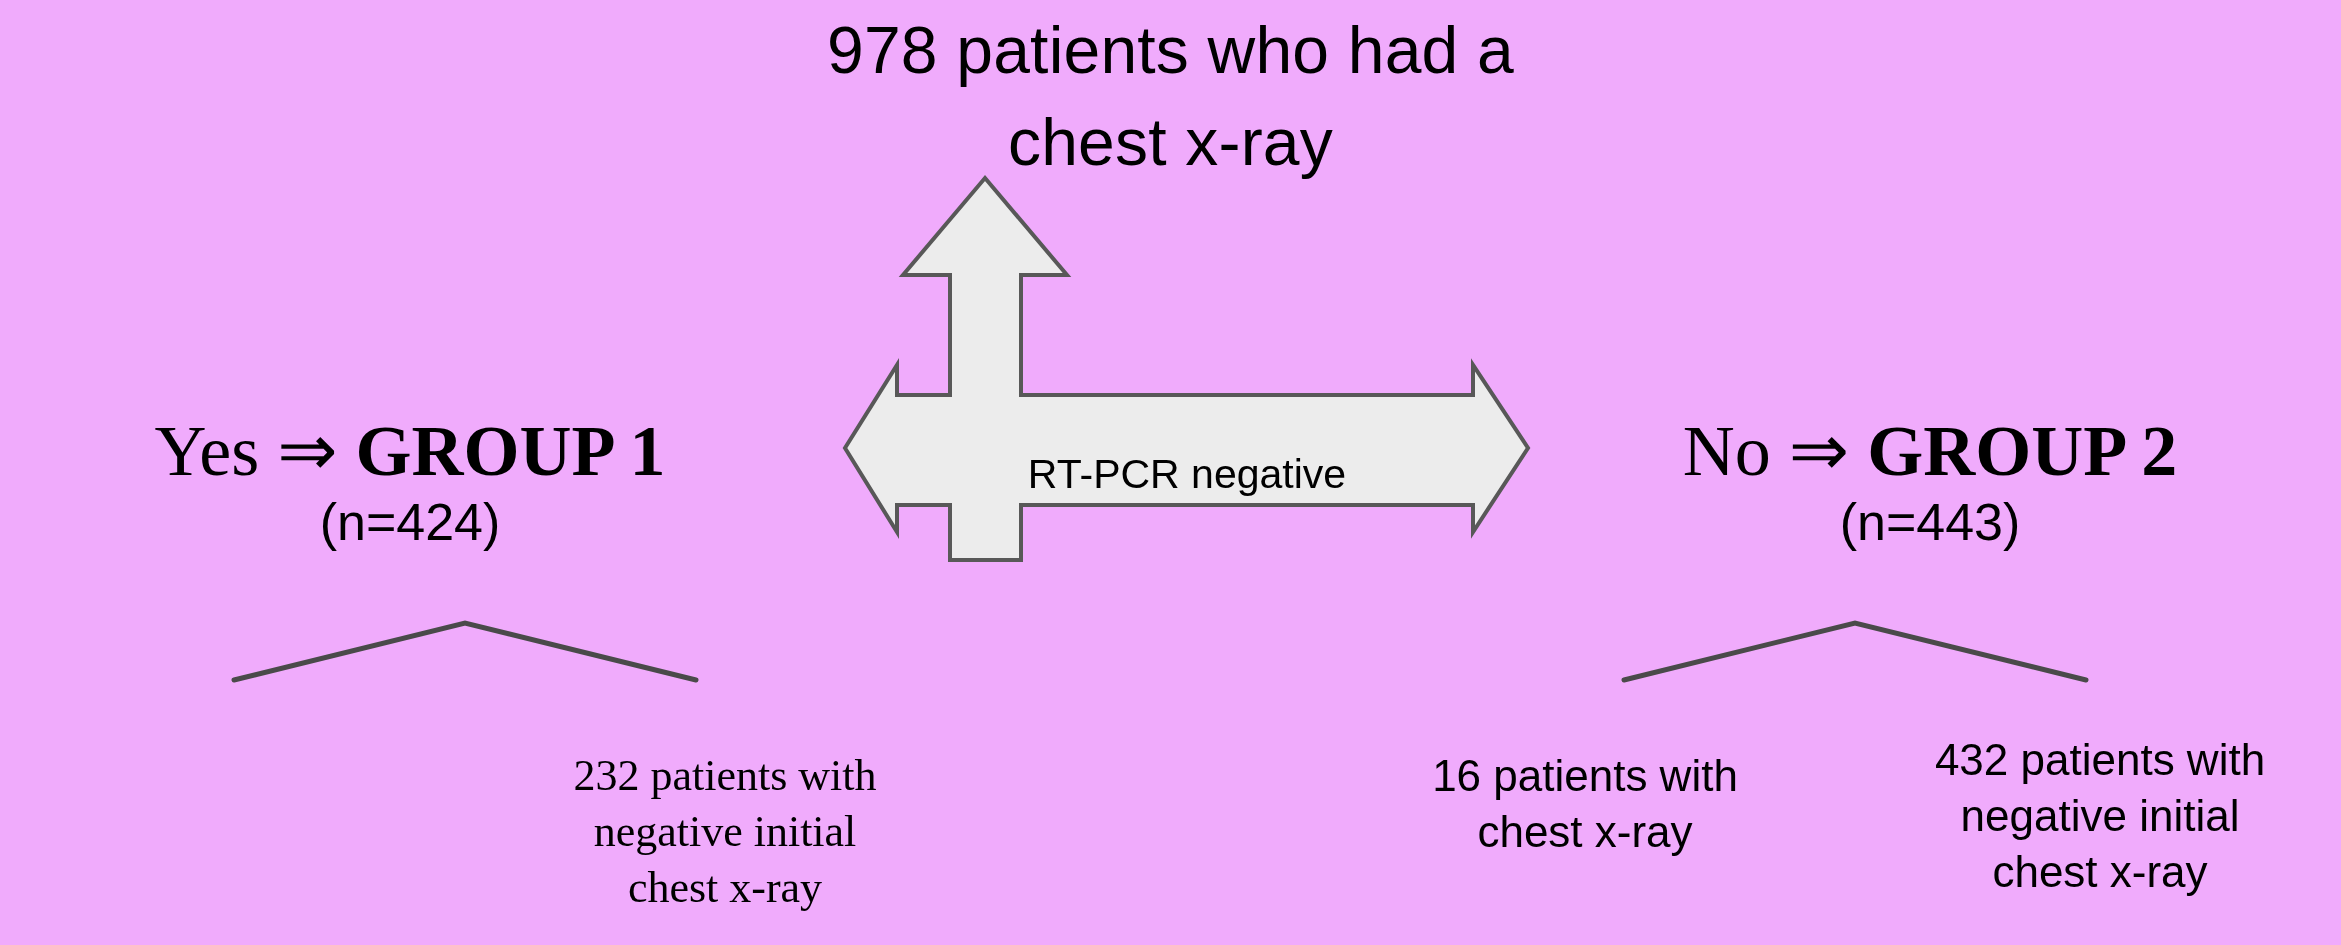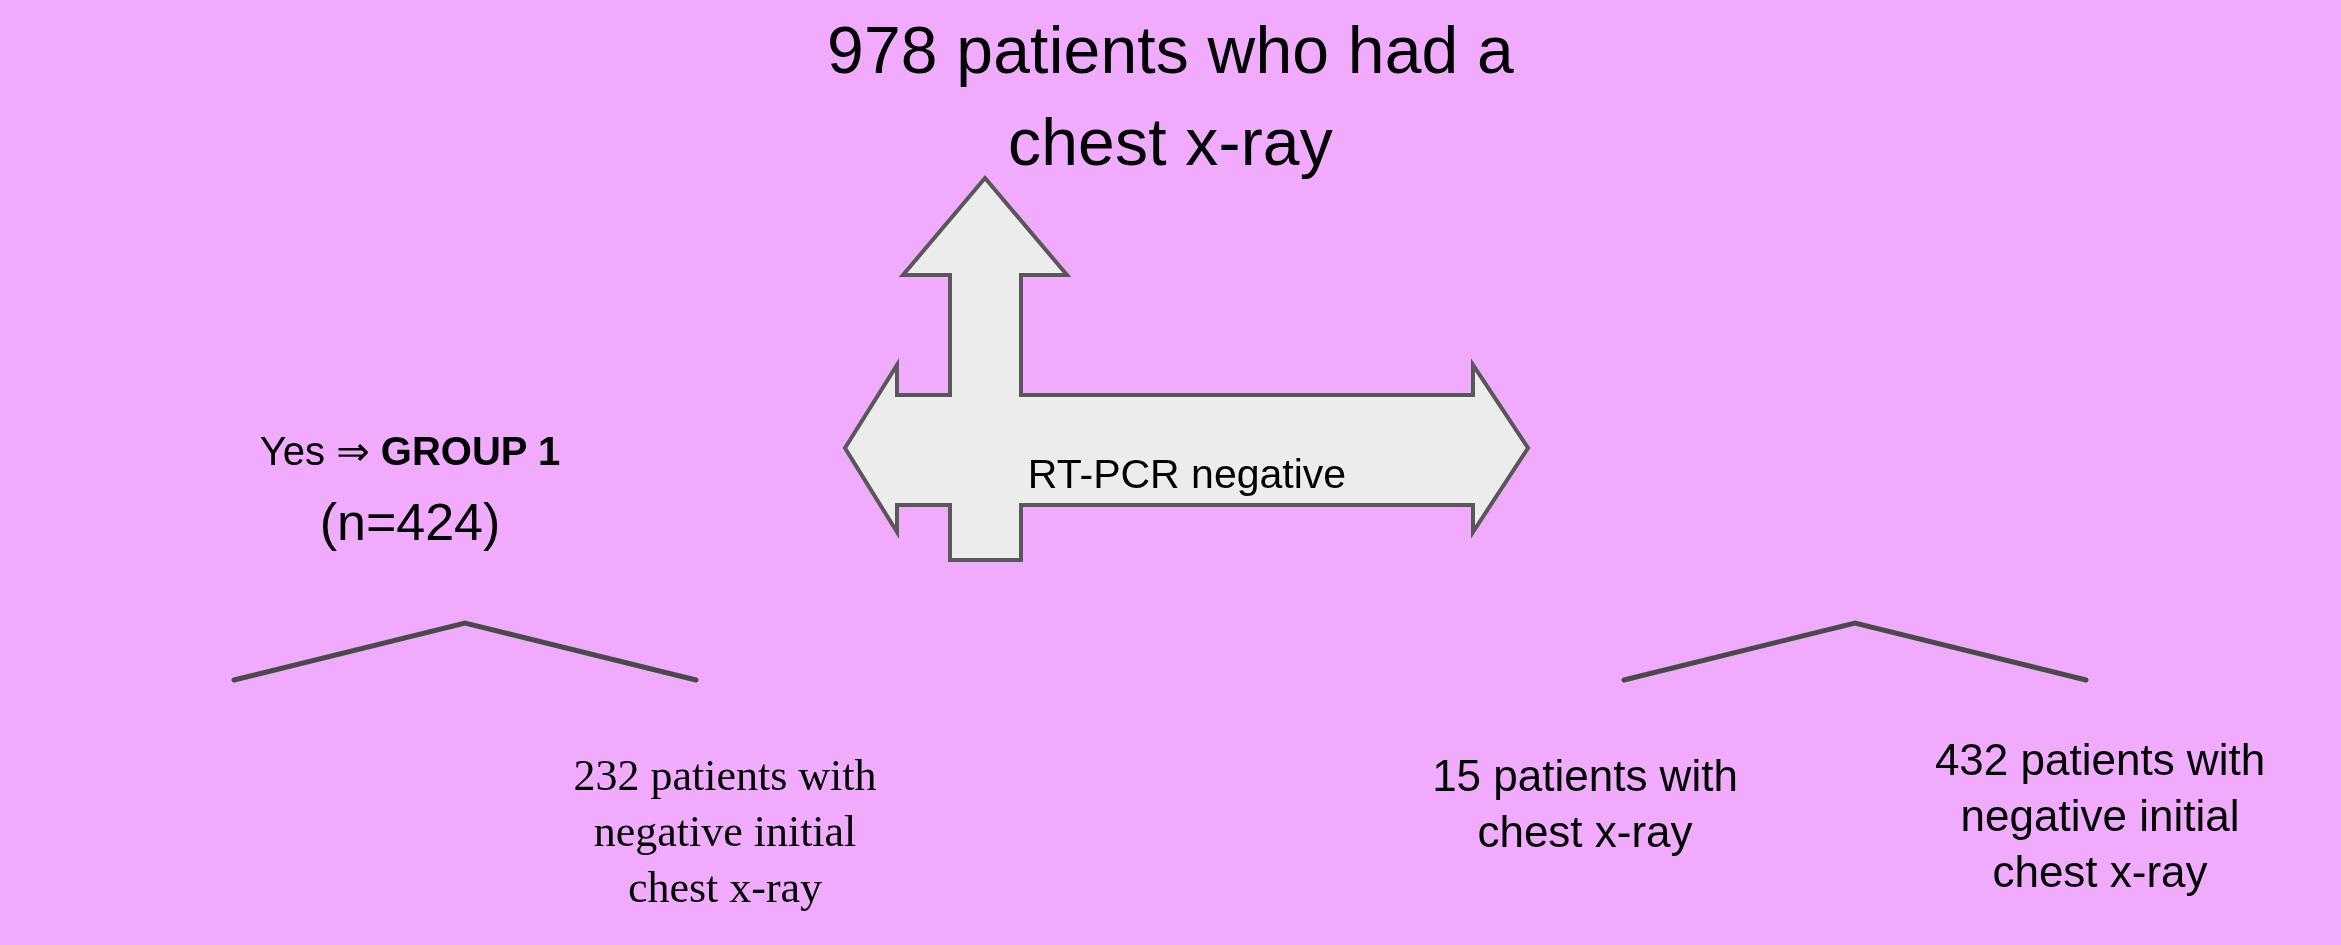--- a/index.html
+++ b/index.html
@@ -61,22 +61,23 @@
     pointer-events: none;
   }
 
   
   .branch {
     position: absolute;
     text-align: center;
     white-space: nowrap;
   }
   .branch-head {
-    font-size: 40px;
+    font-size: 72px;
     line-height: 72px;
+    font-family: Liberation Serif, serif;
   }
   .branch-head .strong {
     font-weight: bold;
   }
   .branch-n {
     font-size: 52px;
     line-height: 70px;
   }
   #branch-group-1 {
     left: 60px;
@@ -149,38 +150,46 @@
 
   <div class="branch" id="branch-group-1">
     <div class="branch-head">
       <span>Yes</span>
       <span>⇒</span>
       <span class="strong">GROUP 1</span>
     </div>
     <div class="branch-n">(n=424)</div>
   </div>
 
+  <div class="branch" id="branch-group-2">
+    <div class="branch-head">
+      <span>No</span>
+      <span>⇒</span>
+      <span class="strong">GROUP 2</span>
+    </div>
+    <div class="branch-n">(n=443)</div>
+  </div>
 
   <svg class="connector" id="connector-left" viewBox="0 0 470 66">
     <polyline points="4,62 235,5 466,62" fill="none" stroke="#4a4a4a" stroke-width="5" stroke-linecap="round" stroke-linejoin="miter"></polyline>
   </svg>
 
   <svg class="connector" id="connector-right" viewBox="0 0 470 66">
     <polyline points="4,62 235,5 466,62" fill="none" stroke="#4a4a4a" stroke-width="5" stroke-linecap="round" stroke-linejoin="miter"></polyline>
   </svg>
 
 
   <div class="leaf" id="leaf-g1-negative">
     <div>232 patients with</div>
     <div>negative initial</div>
     <div>chest x-ray</div>
   </div>
 
   <div class="leaf" id="leaf-g2-positive">
-    <div>15 patients with</div>
+    <div>16 patients with</div>
     <div>chest x-ray</div>
   </div>
 
   <div class="leaf" id="leaf-g2-negative">
     <div>432 patients with</div>
     <div>negative initial</div>
     <div>chest x-ray</div>
   </div>
 
 </div>

